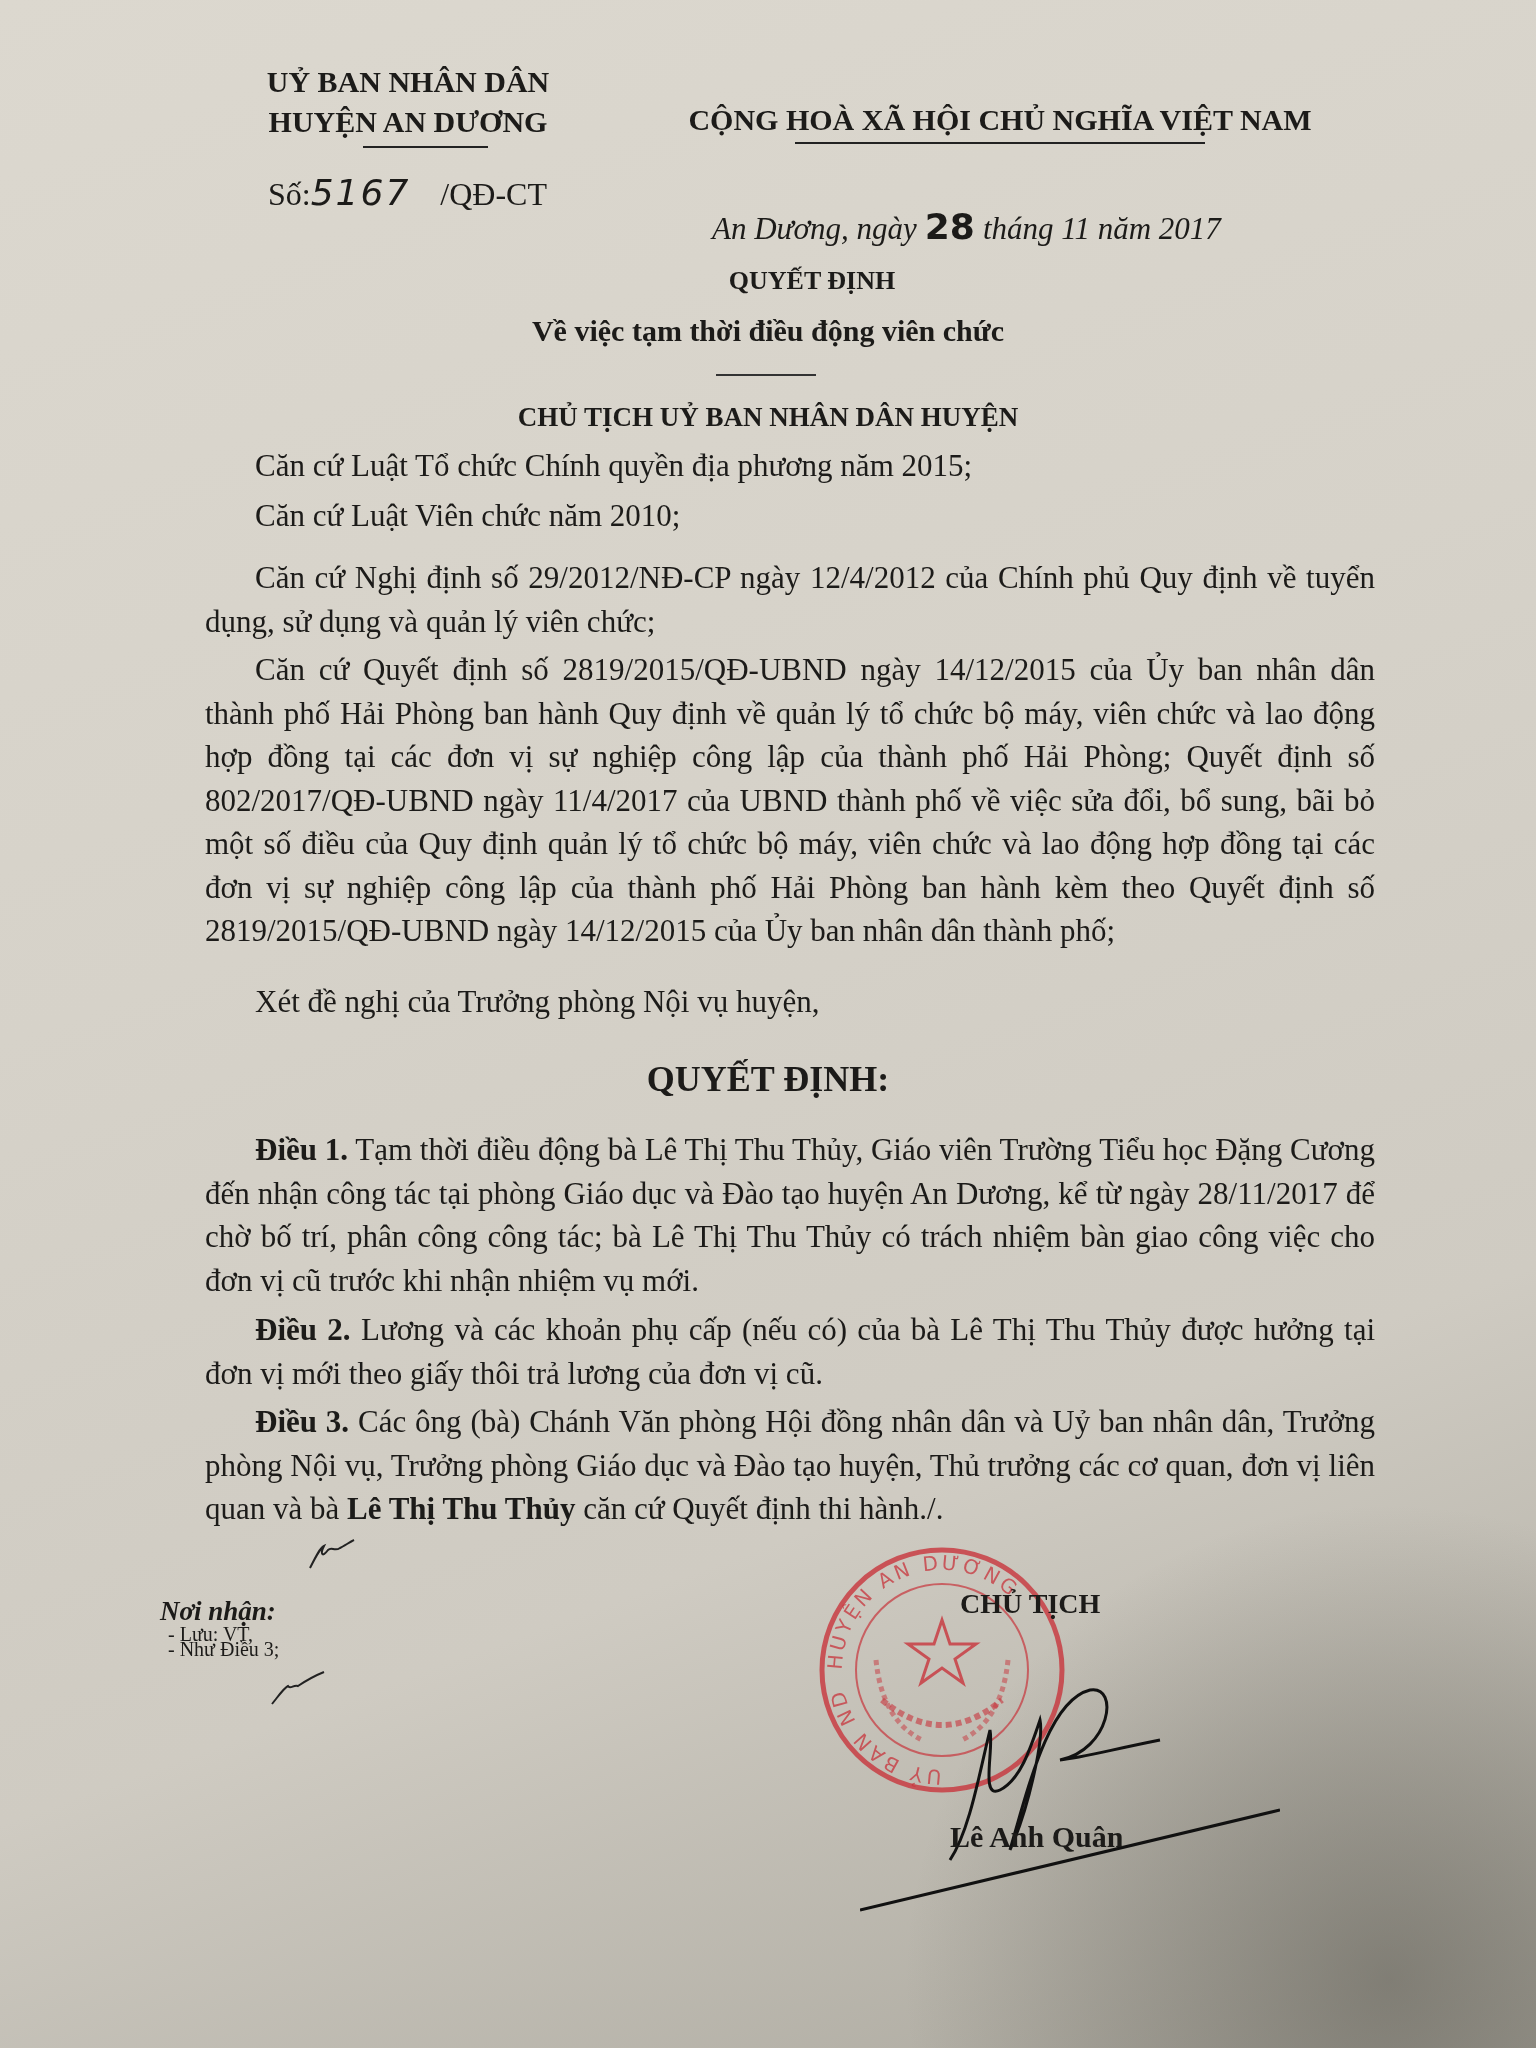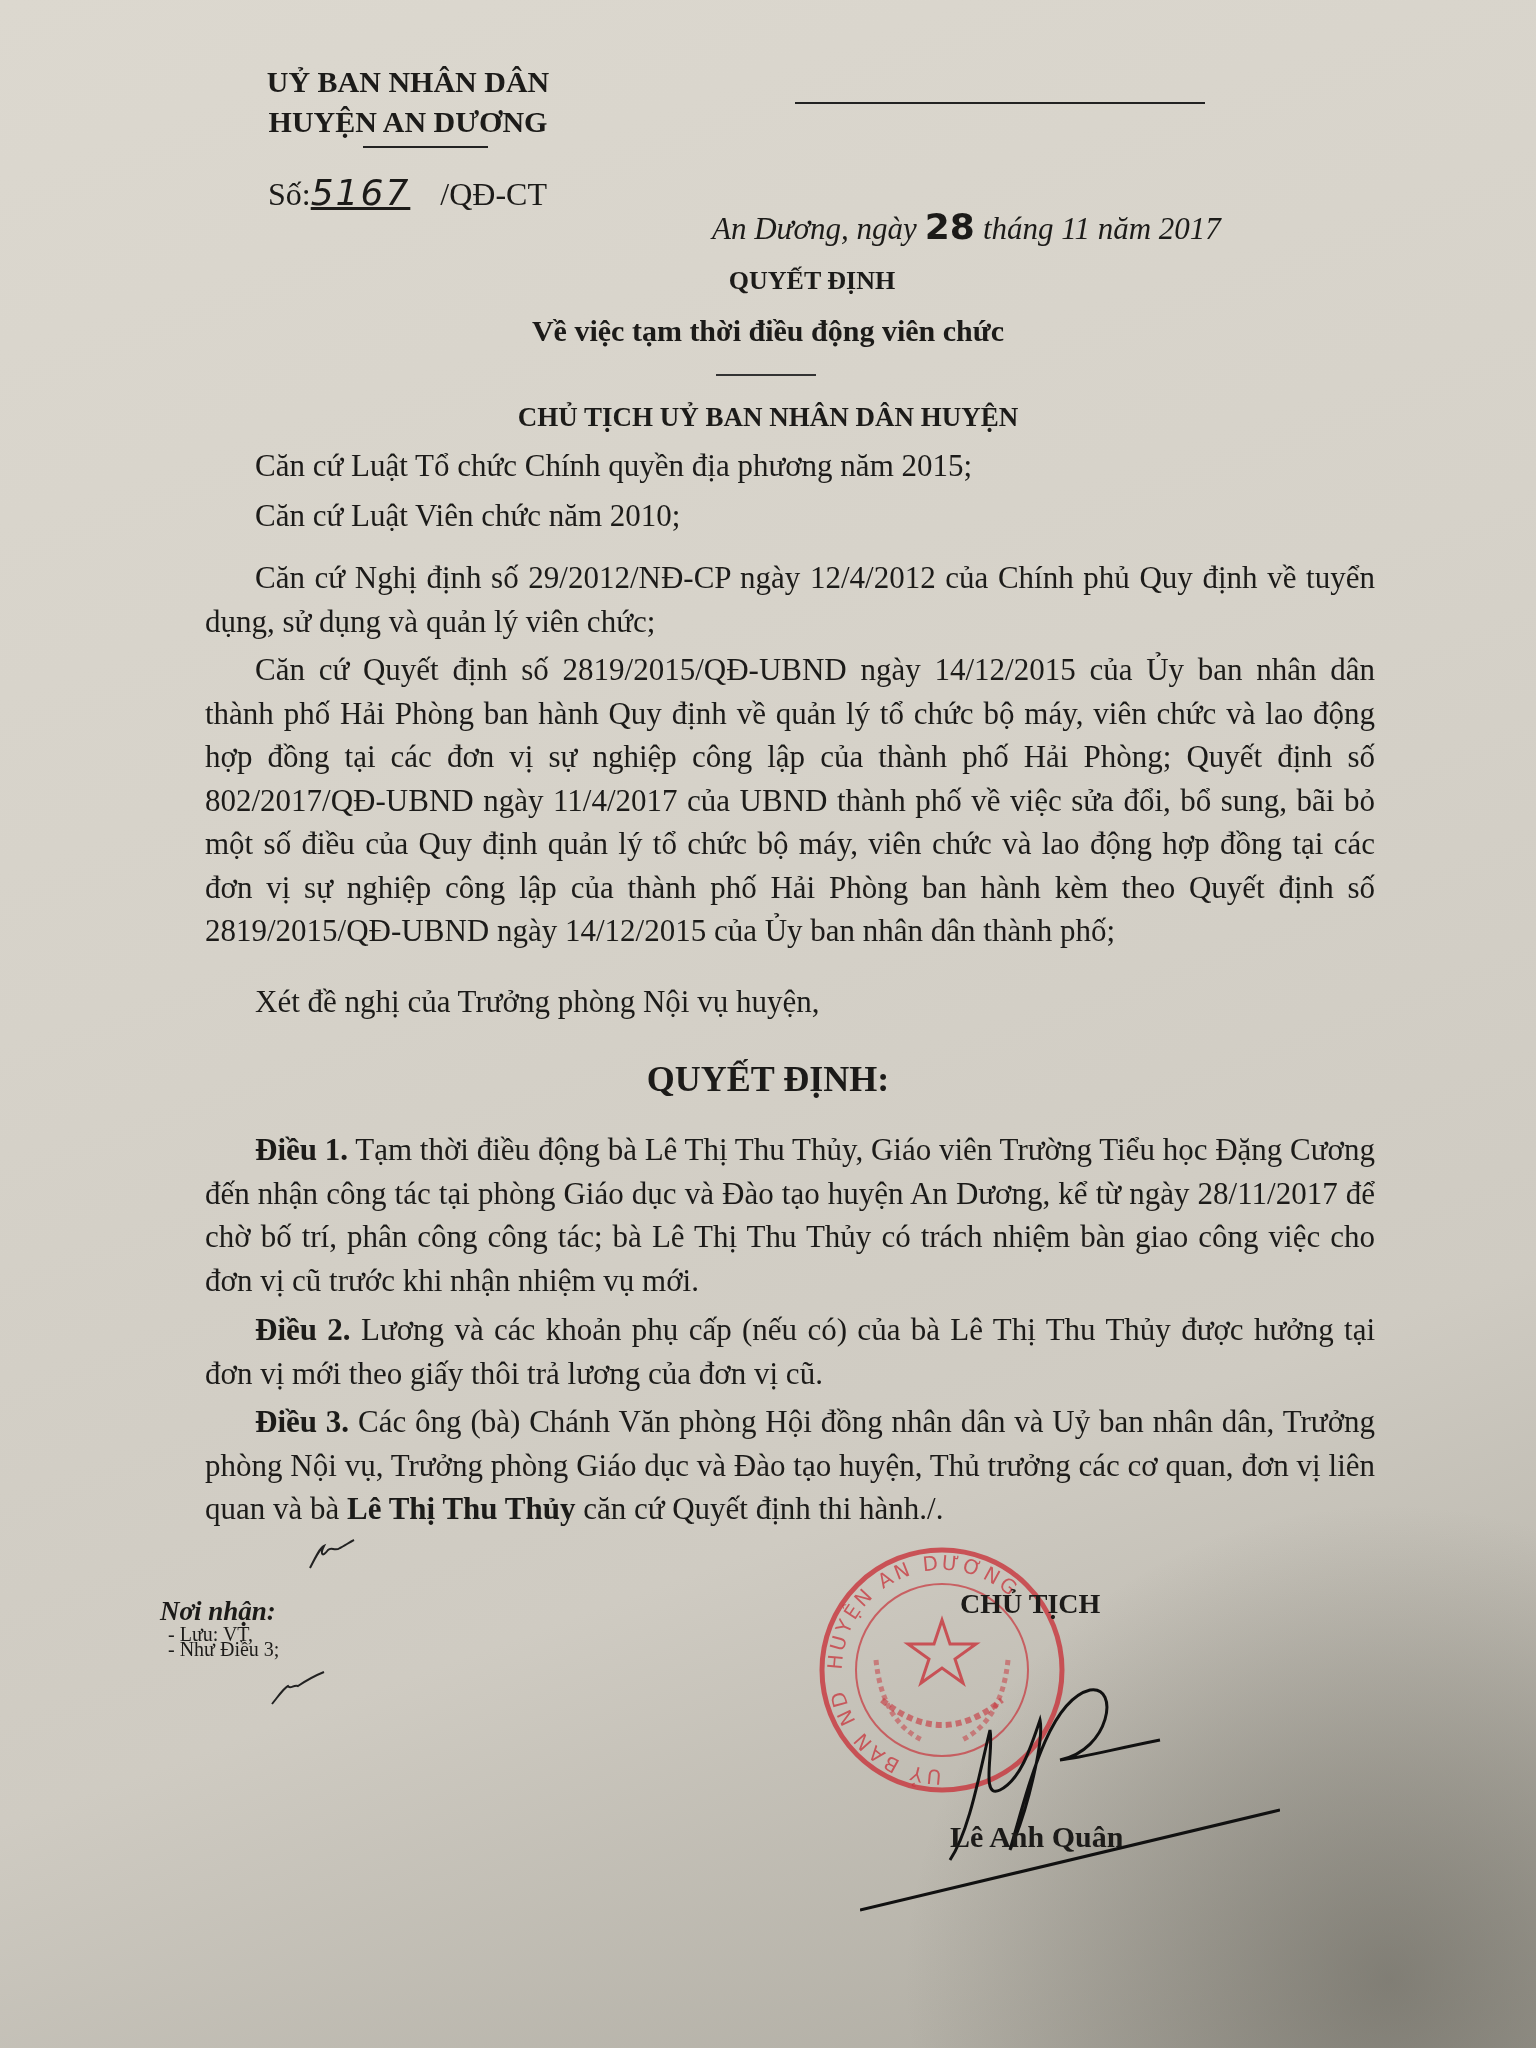--- a/index.html
+++ b/index.html
@@ -11,21 +11,21 @@
   }
   .shadow {
     position:absolute; left:900px; top:1500px; width:700px; height:600px;
     background: radial-gradient(ellipse at 70% 80%, rgba(90,88,80,0.55) 0%, rgba(90,88,80,0.2) 45%, rgba(90,88,80,0) 70%);
     pointer-events:none;
   }
   .abs { position:absolute; white-space:nowrap; }
   .hdr-left { left:258px; top:62px; width:300px; text-align:center; font-weight:bold; font-size:30px; line-height:40px; }
   .hdr-left .rule { width:125px; height:2px; background:#222; margin:4px auto 0 105px; }
   .so-line { left:268px; top:172px; font-size:32px; }
-  .so-line .num { font-family:"DejaVu Sans", sans-serif; font-style:italic; font-size:36px; letter-spacing:2px;text-decoration:underline; }
+  .so-line .num { font-family:"DejaVu Sans", sans-serif; font-style:italic; font-size:36px; letter-spacing:2px; }
   .hdr-right { left:680px; top:100px; width:640px; text-align:center; font-weight:bold; }
   .hdr-right .l1 { font-size:30px; line-height:40px; }
   .hdr-right .l2 { font-size:31px; line-height:42px; }
   .hdr-right .rule { width:410px; height:2px; background:#222; margin:2px auto 0; }
   .date-line { left:712px; top:206px; font-style:italic; font-size:31px;text-align:right; }
   .date-line .day { font-family:"DejaVu Sans", sans-serif; font-style:normal; font-size:36px; font-weight:bold; margin:0 8px; }
   .title { left:0; width:1536px; text-align:center; font-weight:bold; }
   .t1 { top:266px; font-size:26px;padding-left:44px; }
   .t2 { top:314px; font-size:30px; }
   .rule-mid { position:absolute; left:716px; top:374px; width:100px; height:2px; background:#333; }
@@ -51,20 +51,21 @@
   <div>UỶ BAN NHÂN DÂN</div>
   <div>HUYỆN AN DƯƠNG</div>
   <div class="rule"></div>
 </div>
 <div class="abs so-line">
   <span>Số:</span><span class="num">5167</span>
   <span style="margin-left:22px">/QĐ-CT</span>
 </div>
 
 <div class="abs hdr-right">
+  <div class="l1">CỘNG HOÀ XÃ HỘI CHỦ NGHĨA VIỆT NAM</div>
   <div class="rule"></div>
 </div>
 <div class="abs date-line">
   <span>An Dương, ngày</span><span class="day">28</span><span>tháng 11 năm 2017</span>
 </div>
 
 <div class="abs title t1">QUYẾT ĐỊNH</div>
 <div class="abs title t2">Về việc tạm thời điều động viên chức</div>
 <div class="rule-mid"></div>
 <div class="abs title t3">CHỦ TỊCH UỶ BAN NHÂN DÂN HUYỆN</div>

